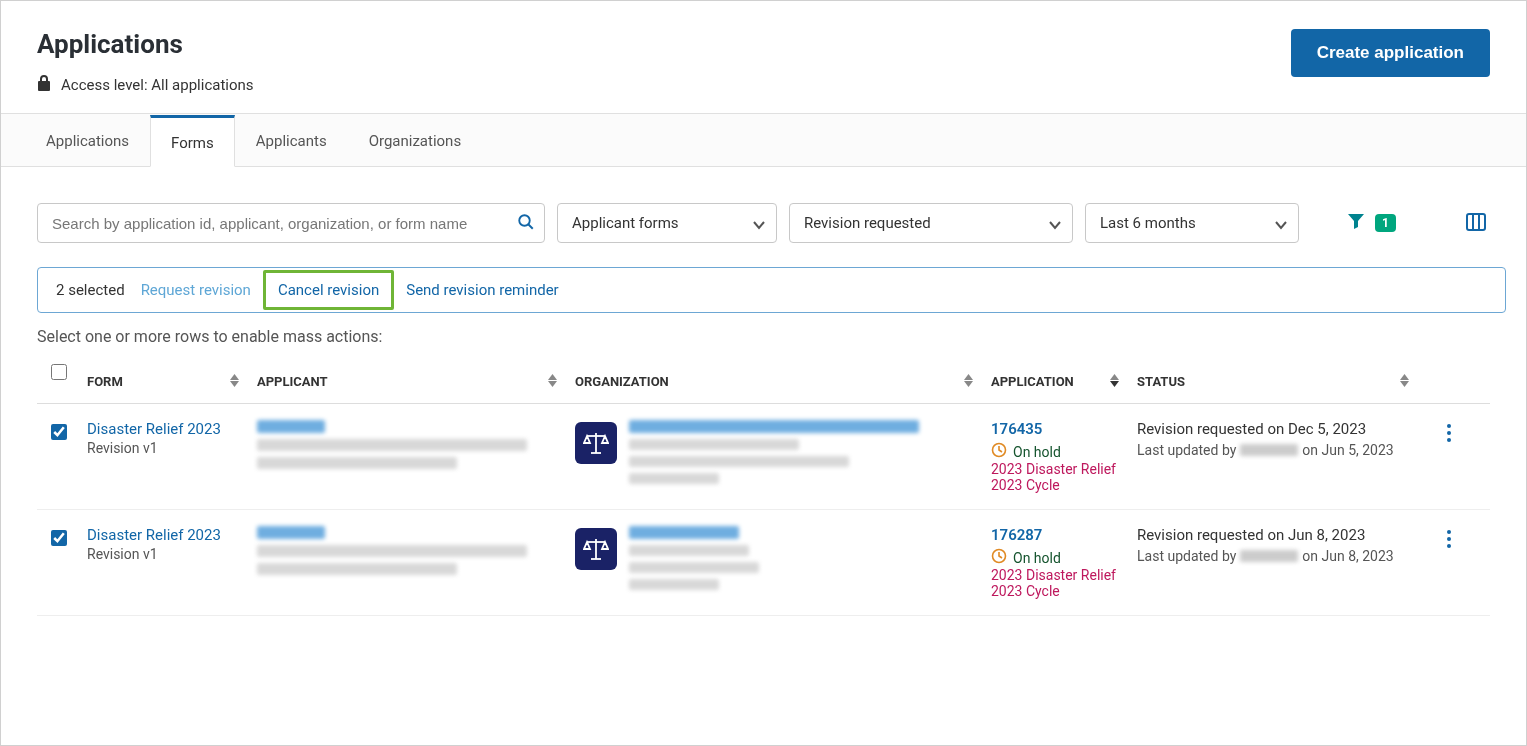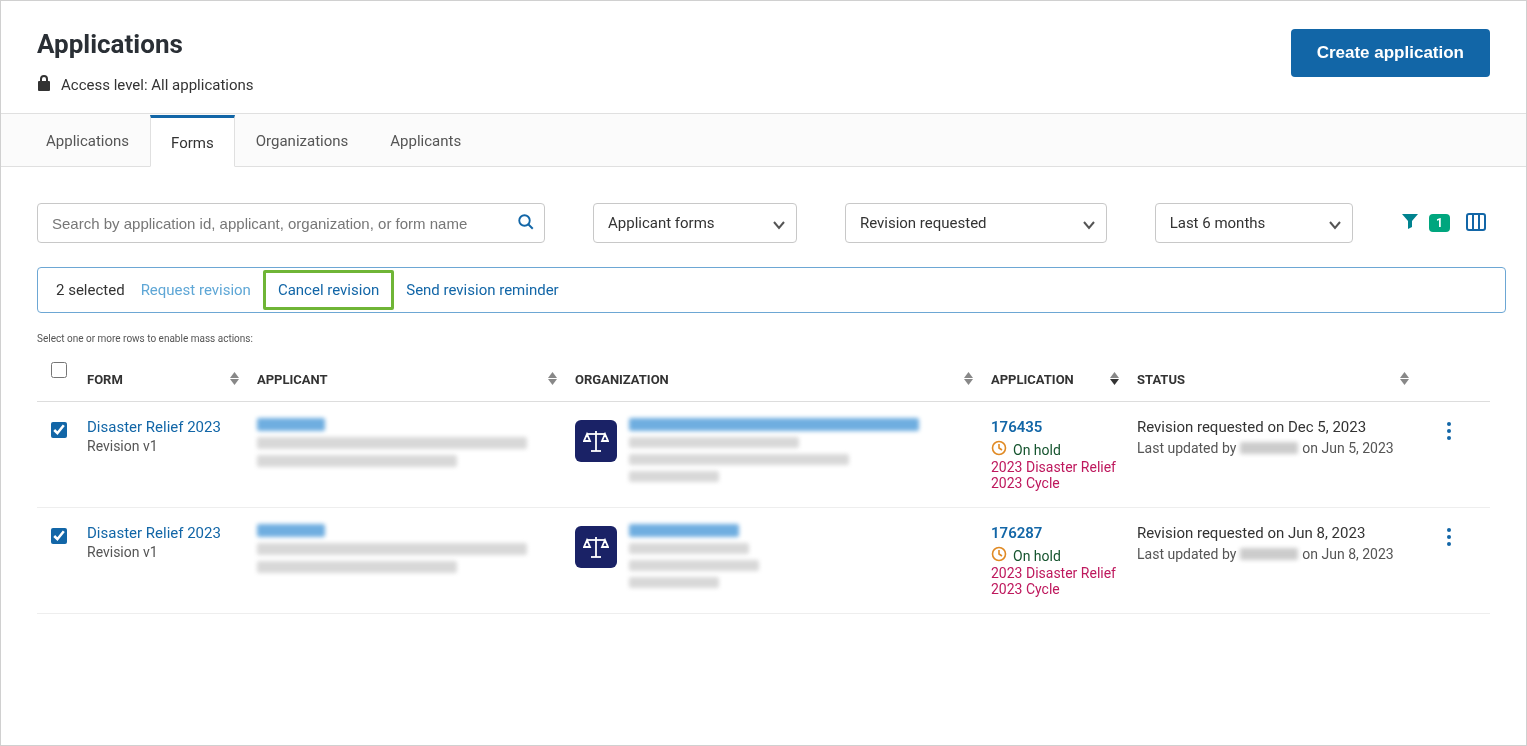--- a/index.html
+++ b/index.html
@@ -18,39 +18,39 @@
 .tab { padding: 16px 20px 14px 20px; font-size: 15px; color: #555; cursor: pointer; border: 1px solid transparent; border-bottom: none; background: transparent; position: relative; top: 1px; }
 .tab.active { background: #fff; border: 1px solid #e0e0e0; border-top: 3px solid #1266a7; border-bottom: 1px solid #fff; color: #333; }
 
 
 .toolbar { padding: 36px 36px 8px 36px; display: flex; align-items: center; gap: 12px; }
 .search-wrap { flex: 0 0 508px; position: relative; }
 .search-input { width: 100%; height: 40px; border: 1px solid #c8c8c8; border-radius: 4px; padding: 0 40px 0 14px; font-size: 15px; color: #666; }
 .search-input::placeholder { color: #777; }
 .search-icon-btn { position: absolute; right: 8px; top: 8px; background: none; border: none; cursor: pointer; padding: 2px; }
 .search-icon-btn svg { width: 18px; height: 18px; stroke: #1266a7; }
-.select { height: 40px; border: 1px solid #c8c8c8; border-radius: 4px; background: #fff; padding: 0 36px 0 14px; font-size: 15px; color: #333; cursor: pointer; position: relative; display: flex; align-items: center; margin-left: 36px; }
+.select { height: 40px; border: 1px solid #c8c8c8; border-radius: 4px; background: #fff; padding: 0 36px 0 14px; font-size: 15px; color: #333; cursor: pointer; position: relative; display: flex; align-items: center; }
 .select .chev { position: absolute; right: 10px; top: 14px; }
 .chev svg { width: 14px; height: 14px; stroke: #555; }
 .sel1 { width: 220px; }
 .sel2 { width: 284px; }
 .sel3 { width: 214px; }
 .toolbar-right { margin-left: 36px; display: flex; align-items: center; gap: 10px; }
 .filter-icon svg { width: 18px; height: 18px; fill: #00838f; }
 .badge { background: #00a67e; color: #fff; font-size: 12px; font-weight: 700; padding: 2px 7px; border-radius: 4px; }
 .cols-btn { margin-left: auto; background: none; border: none; cursor: pointer; padding: 4px; }
 .cols-btn svg { width: 20px; height: 18px; stroke: #1266a7; fill: none; }
 
 
 .action-bar { margin: 16px 20px 4px 36px; border: 1px solid #6da7d4; border-radius: 4px; padding: 10px 18px; display: flex; align-items: center; gap: 12px; font-size: 15px; }
 .sel-count { color: #333; margin-right: 4px; }
 .link-action { color: #5fa7d6; cursor: default; }
 .link-action.enabled { color: #1266a7; cursor: pointer; }
 .cancel-hl { border: 3px solid #6fb536; padding: 8px 12px; margin: -8px 0; border-radius: 2px; }
-.helper { margin: 16px 36px 14px 36px; font-size: 10px; color: #555; }
+.helper { margin: 10px 36px 14px 36px; font-size: 16px; color: #555; }
 
 
 .table { margin: 0 36px; }
 .thead { display: grid; grid-template-columns: 44px 170px 318px 416px 146px 290px 40px; border-bottom: 1px solid #ddd; }
 .th { padding: 14px 6px; font-size: 13px; font-weight: 700; color: #333; display: flex; align-items: flex-start; justify-content: space-between; text-transform: uppercase; }
 .th .sort { display: flex; flex-direction: column; gap: 1px; margin-right: 6px; }
 .th .sort svg { width: 9px; height: 6px; fill: #888; }
 .th.app-col .sort svg.down { fill: #333; }
 .row { display: grid; grid-template-columns: 44px 170px 318px 416px 146px 290px 40px; border-bottom: 1px solid #eee; padding: 16px 0; }
 .cell { padding: 0 6px; font-size: 14px; }
@@ -89,22 +89,22 @@
         </span>
         <span>Access level: All applications</span>
       </div>
     </div>
     <button class="create-btn">Create application</button>
   </div>
 
   <div class="tabs-wrap">
     <div class="tab">Applications</div>
     <div class="tab active">Forms</div>
+    <div class="tab">Applicants</div>
     <div class="tab">Organizations</div>
-    <div class="tab">Applicants</div>
   </div>
 
   <div class="toolbar">
     <div class="search-wrap">
       <input class="search-input" placeholder="Search by application id, applicant, organization, or form name" style="">
       <button class="search-icon-btn">
         <svg viewBox="0 0 24 24" fill="none" stroke-width="2.5">
             <circle cx="10" cy="10" r="7"></circle>
             <line x1="15" y1="15" x2="21" y2="21"></line>
           </svg>

